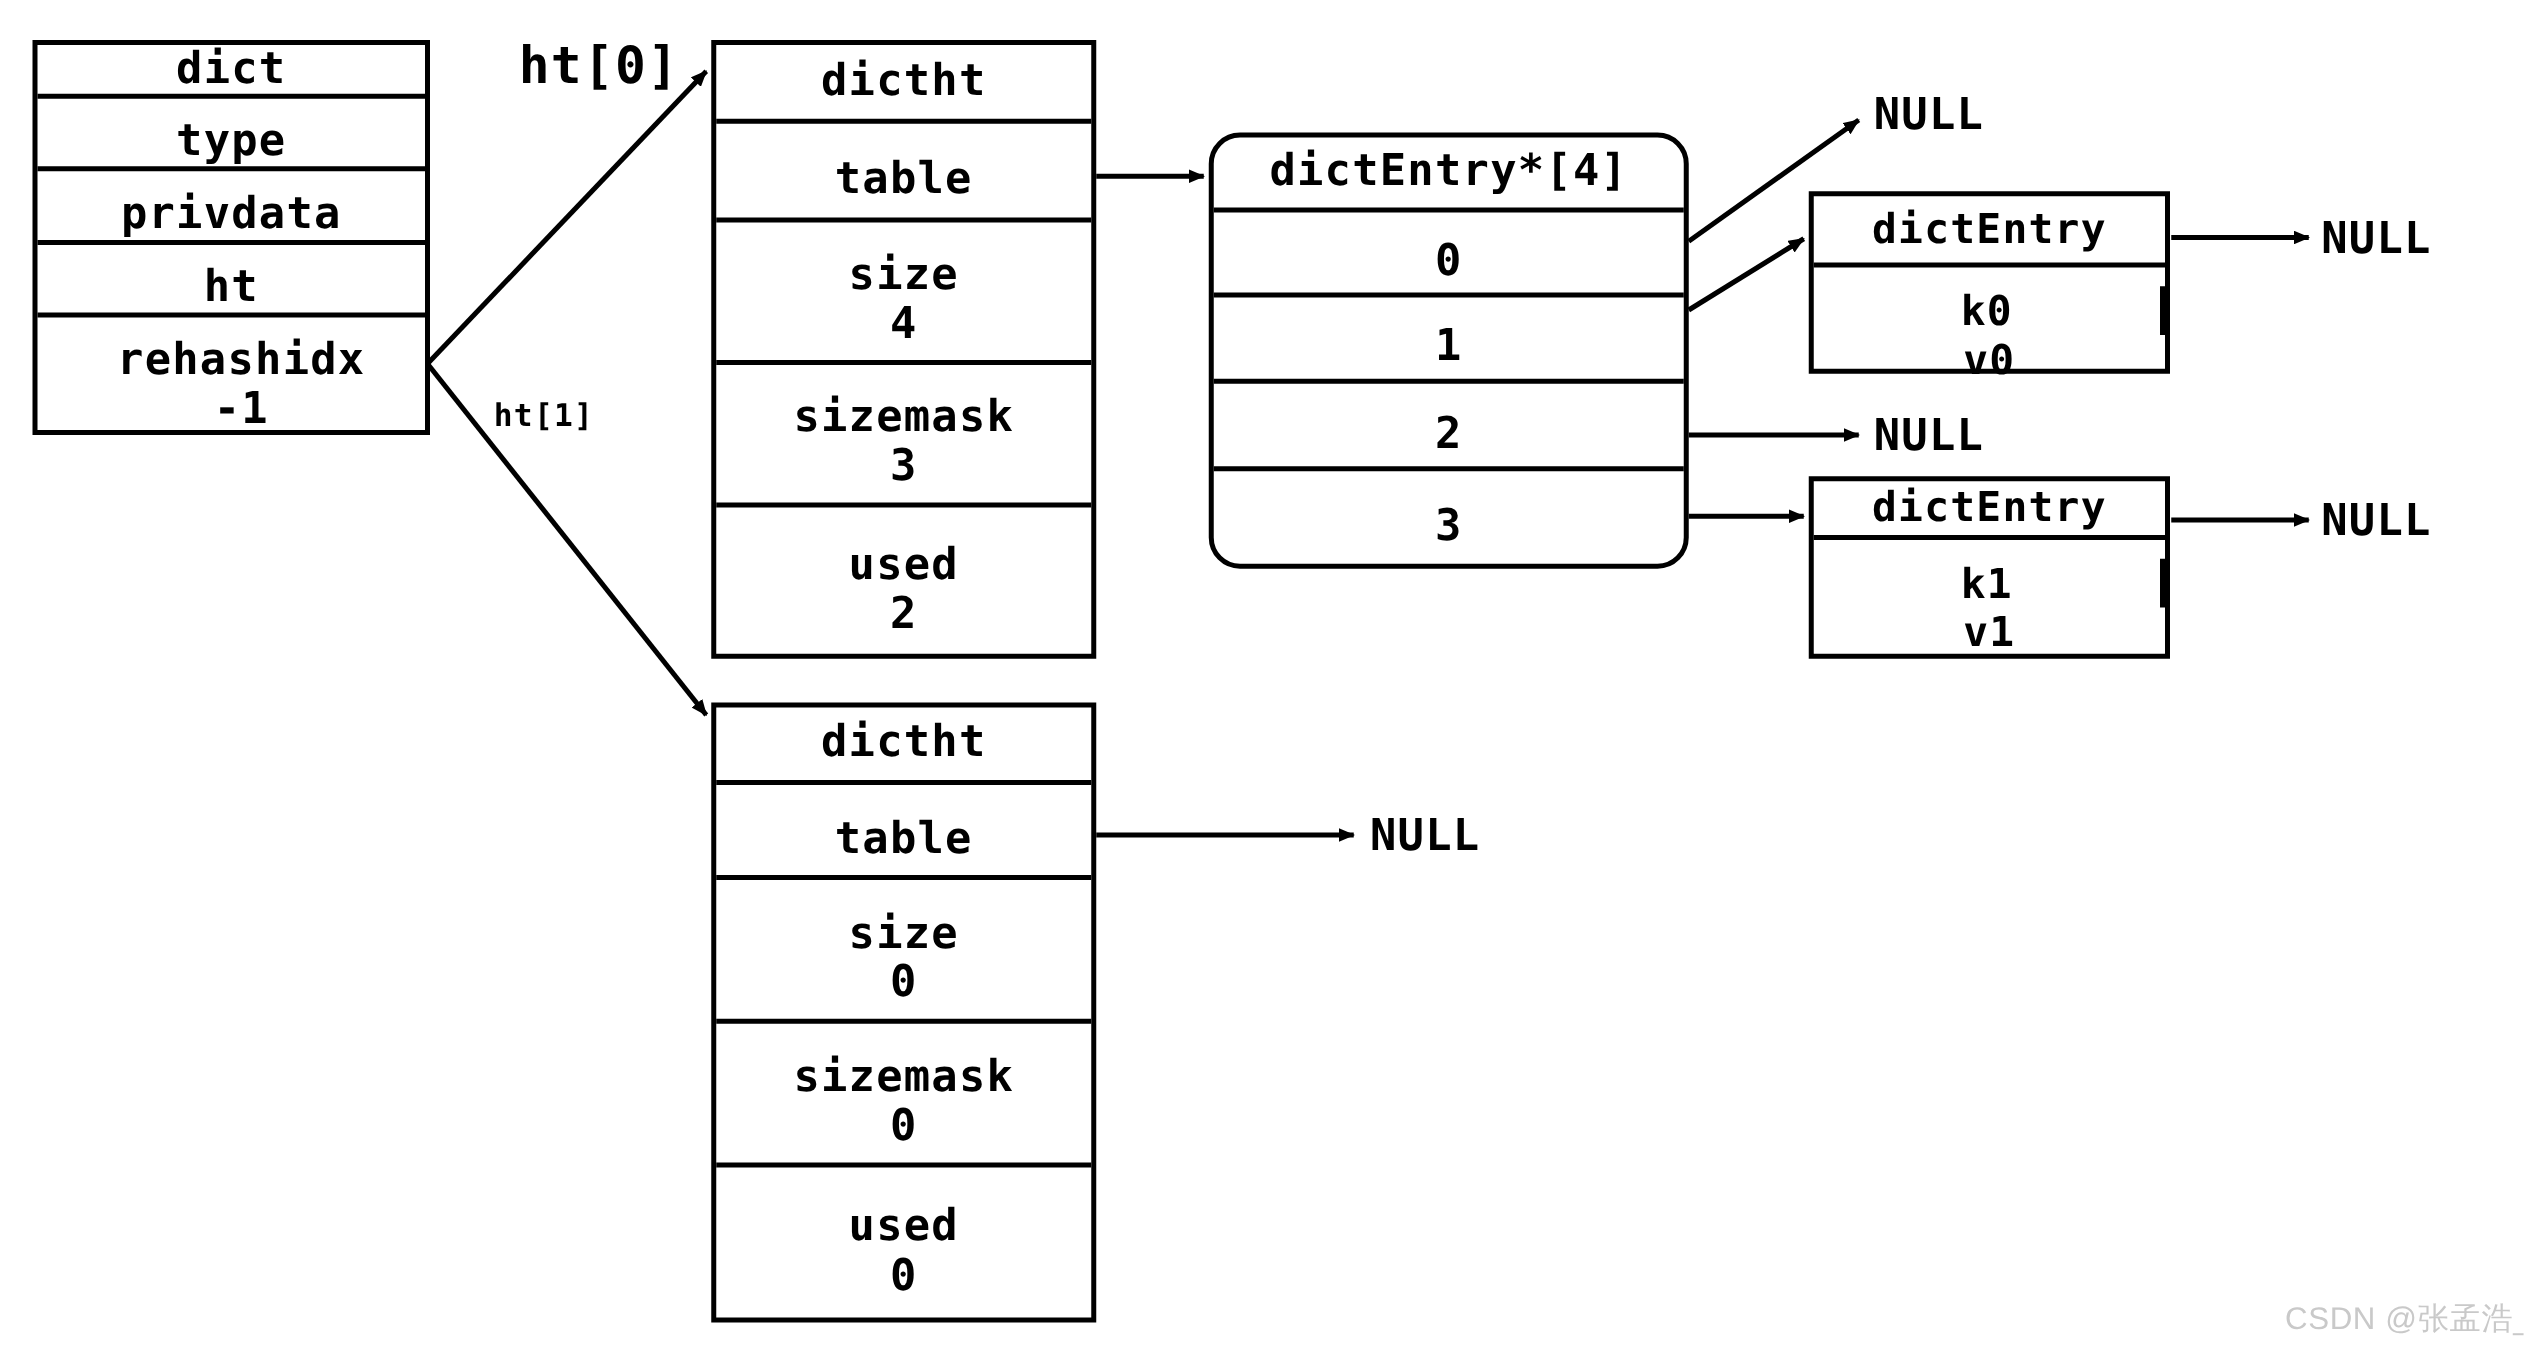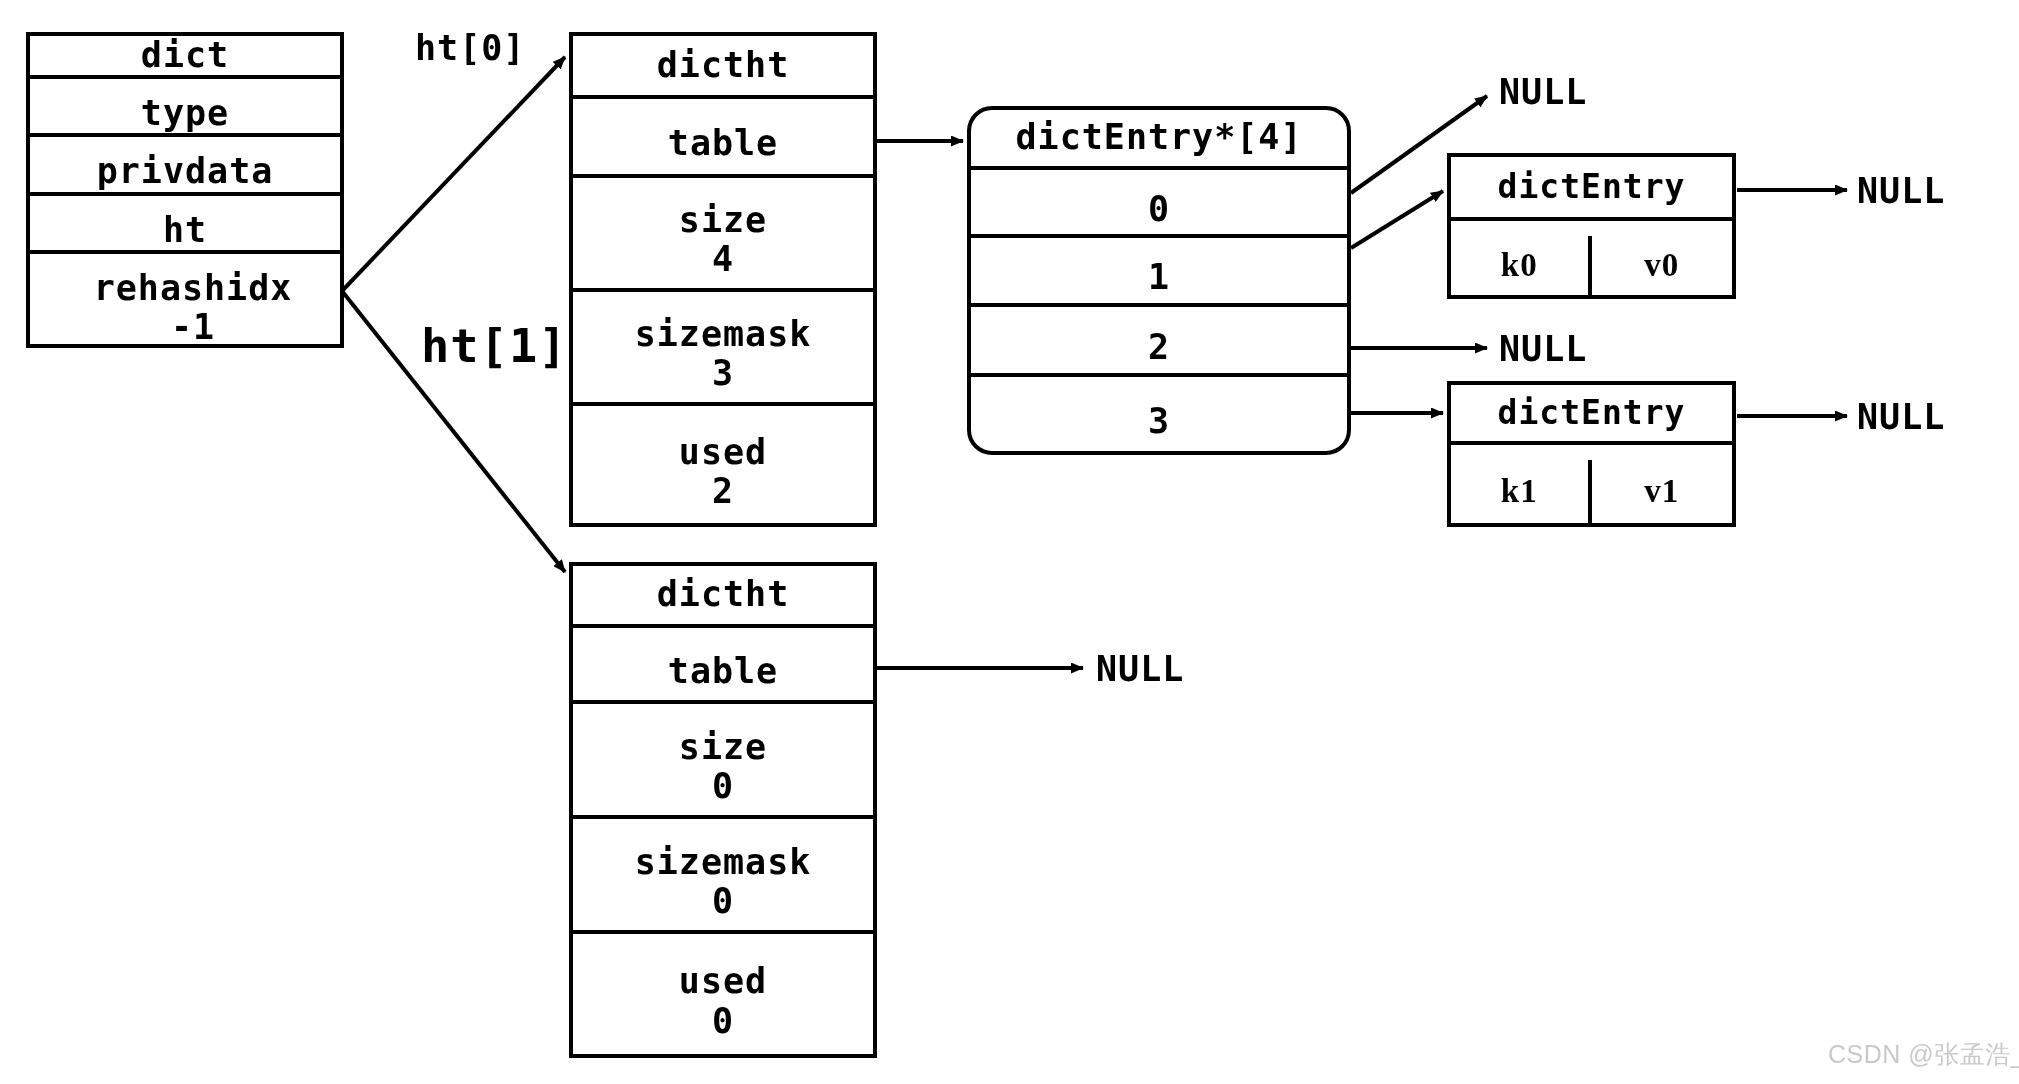--- a/index.html
+++ b/index.html
@@ -40,23 +40,22 @@
     color: #000;
     font-weight: bold;
     letter-spacing: 1px;
   }
   .row:last-child { border-bottom: none; }
   .row .lbl { line-height: 1.12; }
   .row .val { line-height: 1.12; }
   .kv-row {
     box-sizing: border-box;
     display: flex;
-    flex-direction: row;
+    flex-direction: column;
     border-bottom: none;
-    font-family: Liberation Serif, serif;
   }
   .kv-cell {
     box-sizing: border-box;
     flex: 1 1 50%;
     display: flex;
     align-items: center;
     justify-content: center;
     font-weight: bold;
     letter-spacing: 1px;
     color: #000;
@@ -144,22 +143,22 @@
     </div>
     <div class="row" style="height:57px;justify-content:flex-end;">
       <span class="lbl">ht</span>
     </div>
     <div class="row" style="height:82px;padding-left:16px;">
       <span class="lbl">rehashidx</span>
       <span class="val">-1</span>
     </div>
   </div>
 
-  <div class="float-label" style="left:415px; top:28px; font-size:35px;">ht[0]</div>
-  <div class="float-label" style="left:421px; top:318px; font-size:47px;">ht[1]</div>
+  <div class="float-label" style="left:415px; top:28px; font-size:41px;">ht[0]</div>
+  <div class="float-label" style="left:395px; top:318px; font-size:25px;">ht[1]</div>
 
   <div class="struct-box" style="left:569px; top:32px; width:308px; height:495px; font-size:35px;">
     <div class="row" style="height:72px;">
       <span class="lbl">dictht</span>
     </div>
     <div class="row" style="height:72px;">
       <span class="lbl">table</span>
     </div>
     <div class="row" style="height:113px;">
       <span class="lbl">size</span>

